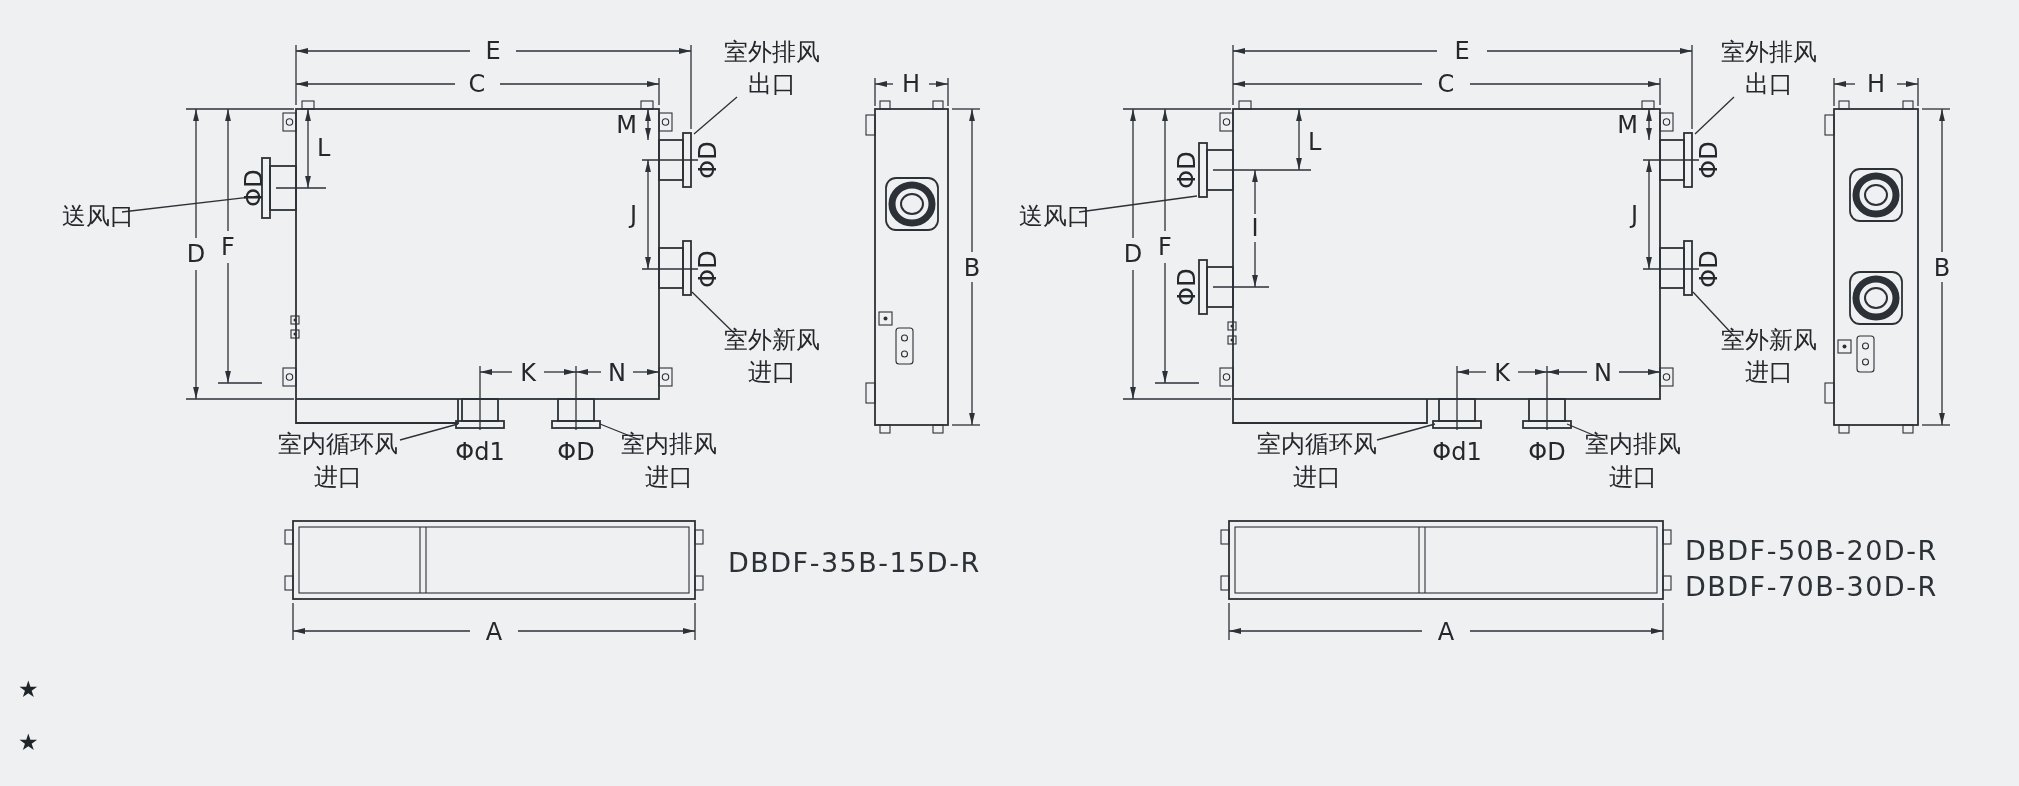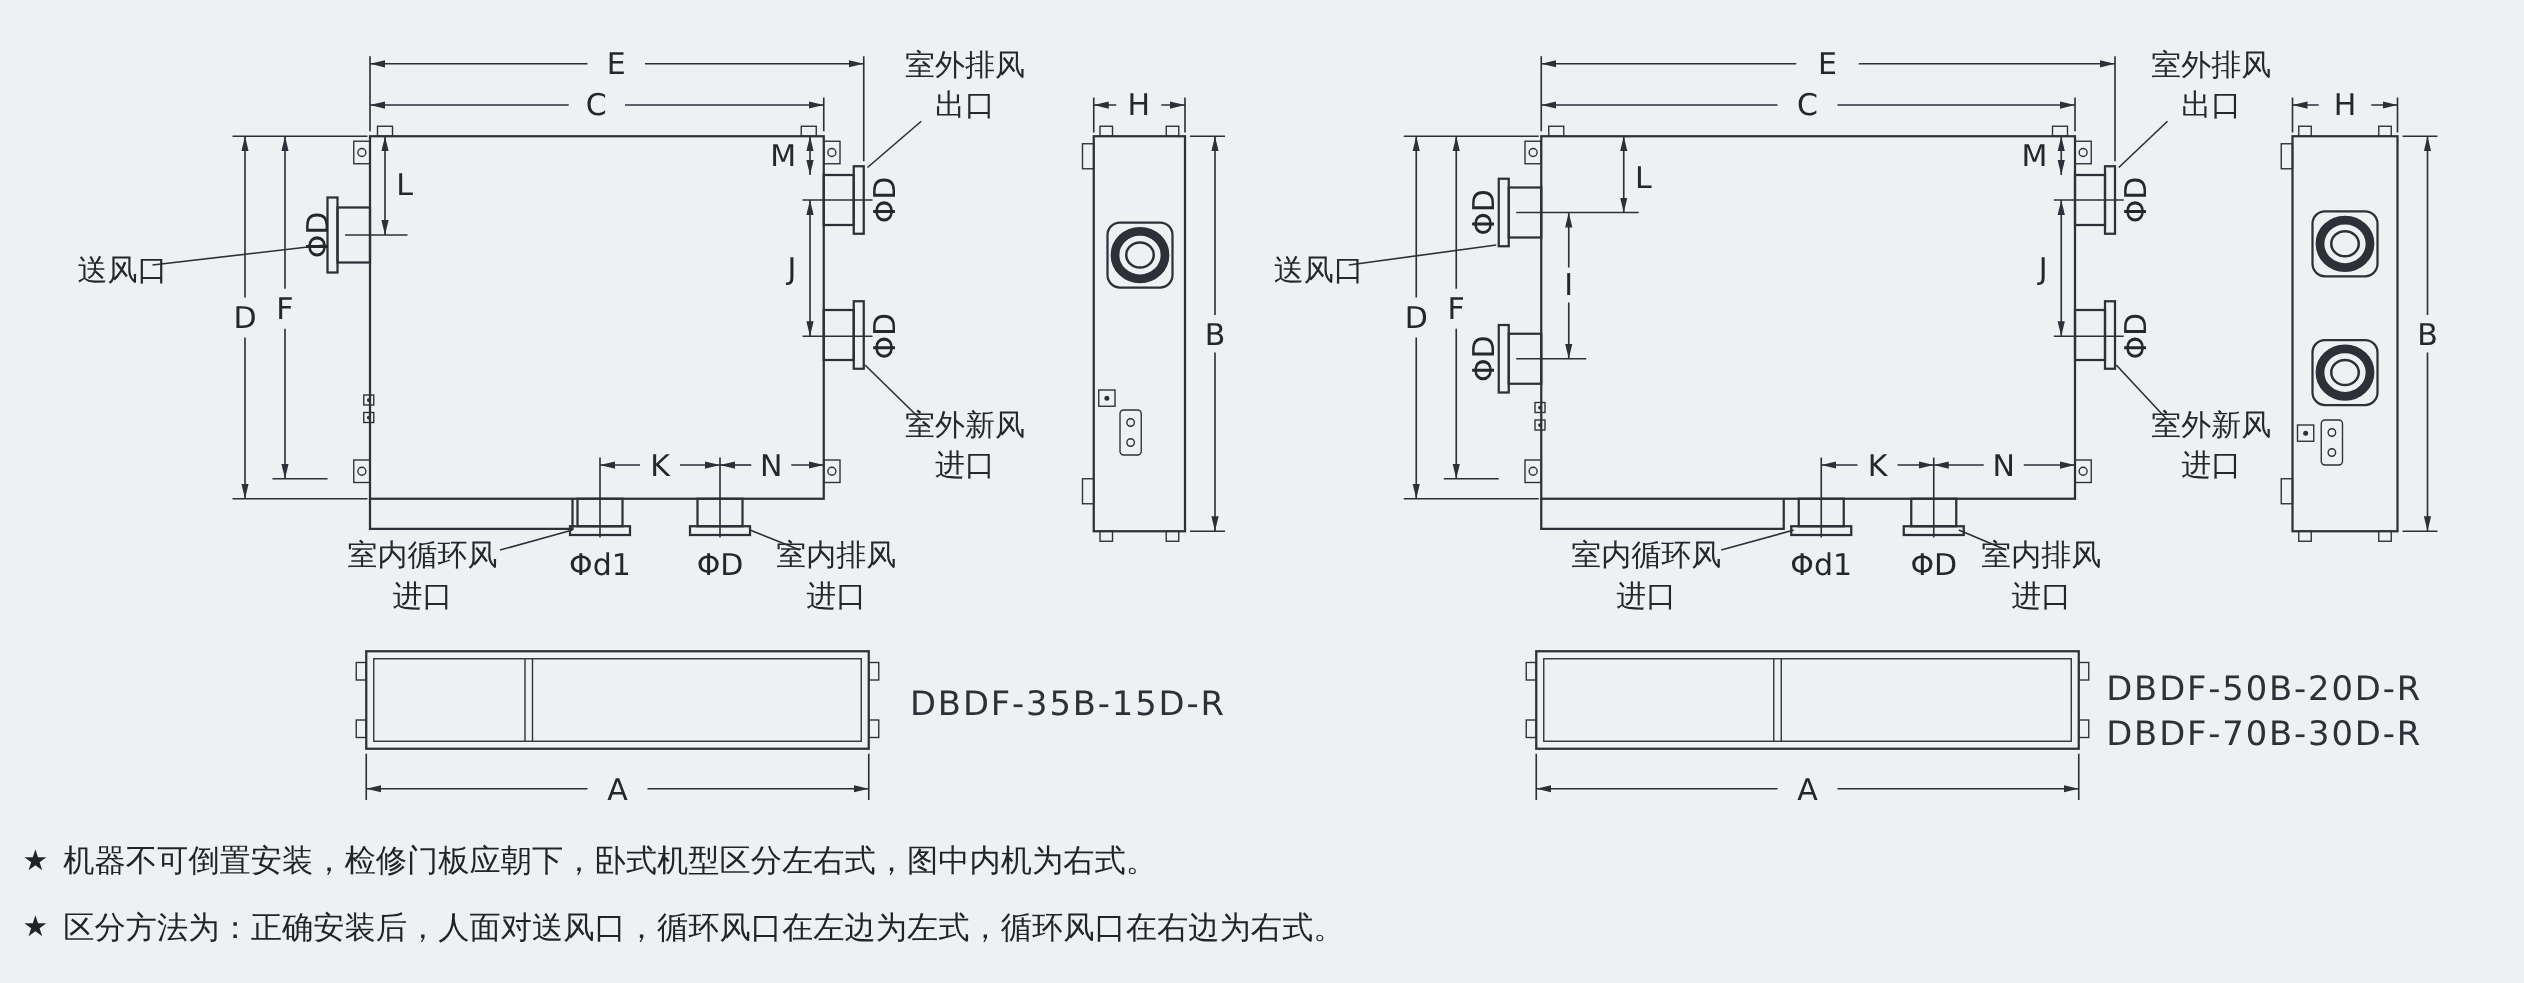--- a/index.html
+++ b/index.html
@@ -400,19 +400,17 @@
   </g>
   <text class="dimtxt" x="437" y="640" text-anchor="middle">A</text>
 
   <text class="model" x="676" y="560" text-anchor="start">DBDF-50B-20D-R</text>
   <text class="model" x="676" y="596" text-anchor="start">DBDF-70B-30D-R</text>
 </svg>
 
 <div class="notes">
   <div class="note-line">
     <span class="note-star">★</span>
-    <span>机器不可倒置安装，检修门板应朝下，卧式机型区分左右式，图中内机为右式。</span>
   </div>
   <div class="note-line">
     <span class="note-star">★</span>
-    <span>区分方法为：正确安装后，人面对送风口，循环风口在左边为左式，循环风口在右边为右式。</span>
   </div>
 </div>
 
 </body></html>

